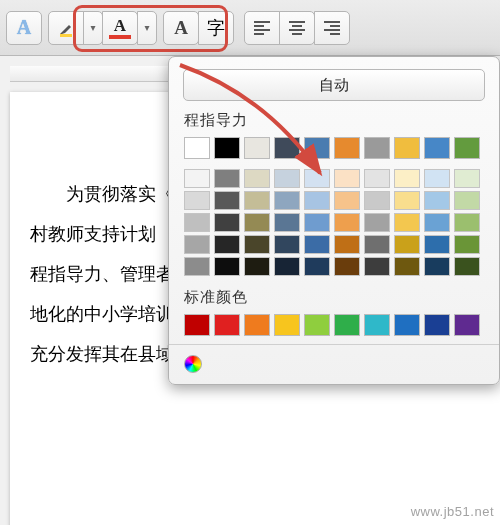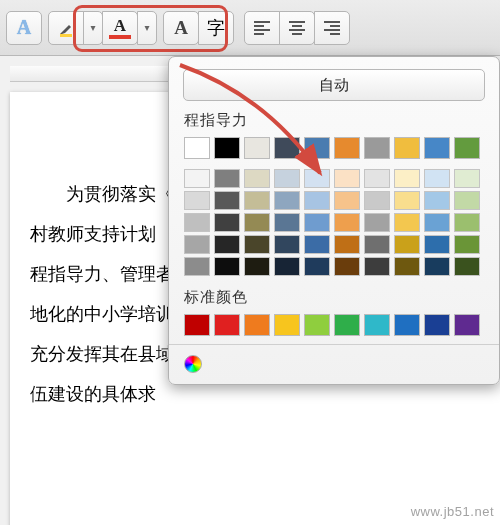--- a/index.html
+++ b/index.html
@@ -95,21 +95,20 @@
 
 <div class="doc-area">
   <div class="ruler"></div>
   <div class="page">
     <div class="title">2016</div>
     <div class="indent">为贯彻落实《</div>
     <div>村教师支持计划</div>
     <div>程指导力、管理者</div>
     <div>地化的中小学培训</div>
     <div>充分发挥其在县域</div>
-    <div>伍建设的具体求</div>
   </div>
 </div>
 
 <div class="dropdown">
   <div class="auto-btn">自动</div>
   <div class="sec-label">程指导力</div>
   <div class="swatch-row" id="theme-row">
       <div class="sw white" style="background: rgb(255, 255, 255);"></div>
       <div class="sw" style="background: rgb(0, 0, 0);"></div>
       <div class="sw" style="background: rgb(232, 230, 224);"></div>

